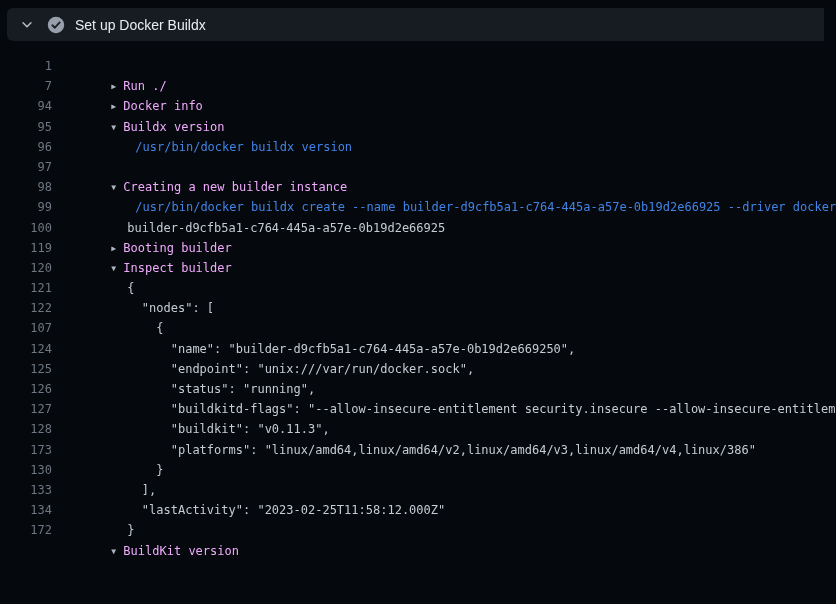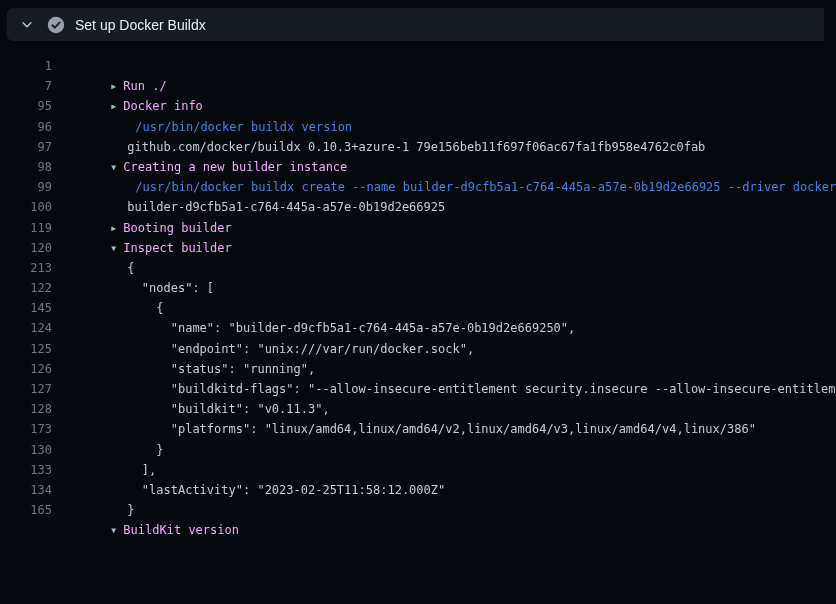--- a/index.html
+++ b/index.html
@@ -117,33 +117,36 @@
     </span>
   </div>
 
   <div class="line">
     <span class="num">7</span>
     <span class="content group">
       <span class="arrow">▶</span><span class="text grp">Docker info</span>
     </span>
   </div>
 
+  <div class="line">
+    <span class="num">94</span>
+    <span class="content group">
+      <span class="arrow">▼</span><span class="text grp">Buildx version</span>
+    </span>
+  </div>
 
   <div class="line">
     <span class="num">95</span>
     <span class="content plain">
       <span class="text cmd">/usr/bin/docker buildx version</span>
     </span>
   </div>
 
   <div class="line">
     <span class="num">96</span>
-    <span class="content plain">
-      <span class="text out">github.com/docker/buildx 0.10.3+azure-1 79e156beb11f697f06ac67fa1fb958e4762c0fab</span>
-    </span>
   </div>
 
   <div class="line">
     <span class="num">97</span>
     <span class="content group">
       <span class="arrow">▼</span><span class="text grp">Creating a new builder instance</span>
     </span>
   </div>
 
   <div class="line">
@@ -175,35 +178,35 @@
   </div>
 
   <div class="line">
     <span class="num">120</span>
     <span class="content plain">
       <span class="text out">{</span>
     </span>
   </div>
 
   <div class="line">
-    <span class="num">213</span>
+    <span class="num">121</span>
     <span class="content plain">
       <span class="text out">  "nodes": [</span>
     </span>
   </div>
 
   <div class="line">
     <span class="num">122</span>
     <span class="content plain">
       <span class="text out">    {</span>
     </span>
   </div>
 
   <div class="line">
-    <span class="num">145</span>
+    <span class="num">107</span>
     <span class="content plain">
       <span class="text out">      "name": "builder-d9cfb5a1-c764-445a-a57e-0b19d2e669250",</span>
     </span>
   </div>
 
   <div class="line">
     <span class="num">124</span>
     <span class="content plain">
       <span class="text out">      "endpoint": "unix:///var/run/docker.sock",</span>
     </span>
@@ -261,19 +264,19 @@
   </div>
 
   <div class="line">
     <span class="num">134</span>
     <span class="content plain">
       <span class="text out">}</span>
     </span>
   </div>
 
   <div class="line">
-    <span class="num">165</span>
+    <span class="num">172</span>
     <span class="content group">
       <span class="arrow">▼</span><span class="text grp">BuildKit version</span>
     </span>
   </div>
 
 </div>
 
 </body></html>

